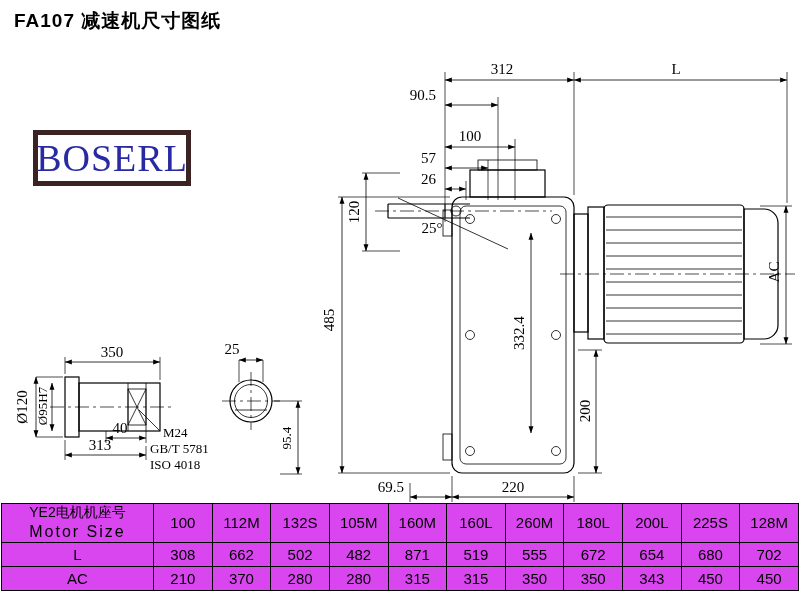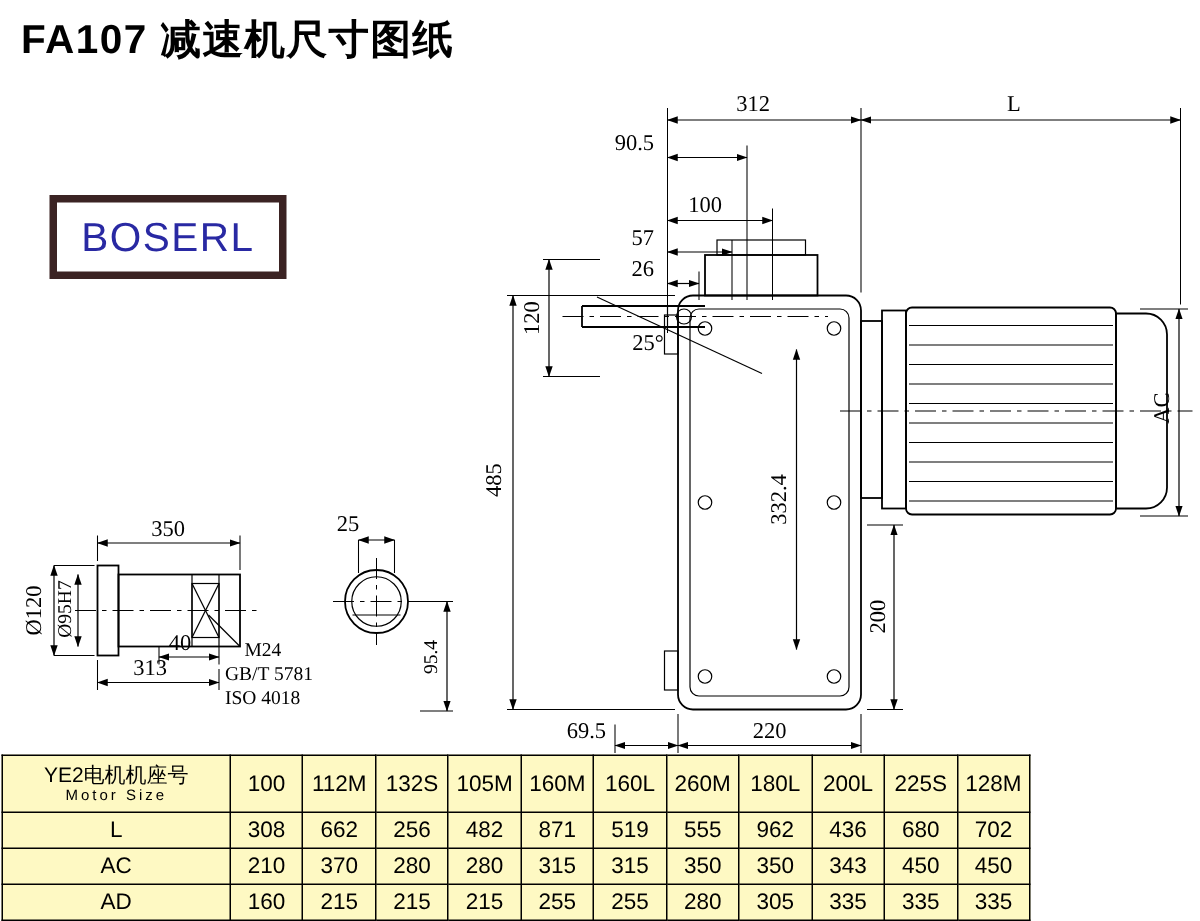--- a/index.html
+++ b/index.html
@@ -1,39 +1,39 @@
 <!DOCTYPE html>
 <html><head>
 <meta charset="utf-8">
 <style>
   html,body{margin:0;padding:0;background:#fff;}
   #stage{position:relative;width:800px;height:614px;background:#fff;overflow:hidden;
          font-family:"Liberation Sans",sans-serif;color:#000;}
-  #title{position:absolute;left:14px;top:8px;font-size:27px;font-weight:bold;
+  #title{position:absolute;left:14px;top:8px;font-size:19px;font-weight:bold;
          letter-spacing:1px;font-family:"Liberation Sans",sans-serif;}
   #logo{position:absolute;left:33px;top:130px;width:148px;height:46px;
         border:5px solid #3b2323;display:flex;align-items:center;justify-content:center;
         background:#fff;}
-  #logo span{font-family:Liberation Sans, sans-serif;font-size:27px;
+  #logo span{font-family:Liberation Serif, serif;font-size:38px;
         color:#2929a3;letter-spacing:1px;}
   svg{position:absolute;left:0;top:0;}
   svg .ln{stroke:#000;stroke-width:1.2;fill:none;}
   svg .thin{stroke:#000;stroke-width:.8;fill:none;}
   svg .ext{stroke:#000;stroke-width:.7;fill:none;}
   svg .dim{stroke:#000;stroke-width:.8;fill:none;}
   svg .cl{stroke:#000;stroke-width:.7;fill:none;stroke-dasharray:14 4 3 4;}
   svg text{font-family:"Liberation Serif",serif;font-size:15px;fill:#000;}
   svg text.sm{font-size:13px;}
-  table{position:absolute;left:1px;top:503px;width:686px;border-collapse:collapse;
-        table-layout:fixed;background:#fef9c3;}
+  table{position:absolute;left:1px;top:503px;width:798px;border-collapse:collapse;
+        table-layout:fixed;background:#d946ef;}
   th,td{border:1px solid #000;text-align:center;vertical-align:middle;padding:0;
         font-weight:normal;font-size:15px;font-family:"Liberation Sans",sans-serif;}
   tr.hdr{height:38px;} tr.data{height:24px;}
   .hc1{font-size:14px;line-height:1.25;}
-  .hc2{font-size:10px;letter-spacing:2px;line-height:1.25;}
+  .hc2{font-size:16px;letter-spacing:2px;line-height:1.25;}
 </style>
 </head>
 <body>
 
 <div id="stage">
 
   <svg width="800" height="505" viewBox="0 0 800 505">
     <defs>
       <marker id="arr" viewBox="0 0 10 10" refX="9.5" refY="5" markerWidth="9" markerHeight="9" orient="auto-start-reverse">
         <path d="M0,1.6 L10,5 L0,8.4 z" fill="#000"></path>
@@ -230,54 +230,40 @@
       <th>260M</th>
       <th>180L</th>
       <th>200L</th>
       <th>225S</th>
       <th>128M</th>
     </tr>
     <tr class="data">
       <td>L</td>
       <td>308</td>
       <td>662</td>
-      <td>256</td>
+      <td>502</td>
       <td>482</td>
       <td>871</td>
       <td>519</td>
       <td>555</td>
-      <td>962</td>
-      <td>436</td>
+      <td>672</td>
+      <td>654</td>
       <td>680</td>
       <td>702</td>
     </tr>
     <tr class="data">
       <td>AC</td>
       <td>210</td>
       <td>370</td>
       <td>280</td>
       <td>280</td>
       <td>315</td>
       <td>315</td>
       <td>350</td>
       <td>350</td>
       <td>343</td>
       <td>450</td>
       <td>450</td>
     </tr>
-    <tr class="data">
-      <td>AD</td>
-      <td>160</td>
-      <td>215</td>
-      <td>215</td>
-      <td>215</td>
-      <td>255</td>
-      <td>255</td>
-      <td>280</td>
-      <td>305</td>
-      <td>335</td>
-      <td>335</td>
-      <td>335</td>
-    </tr>
   </tbody>
     </table>
 
 </div>
 
 </body></html>

